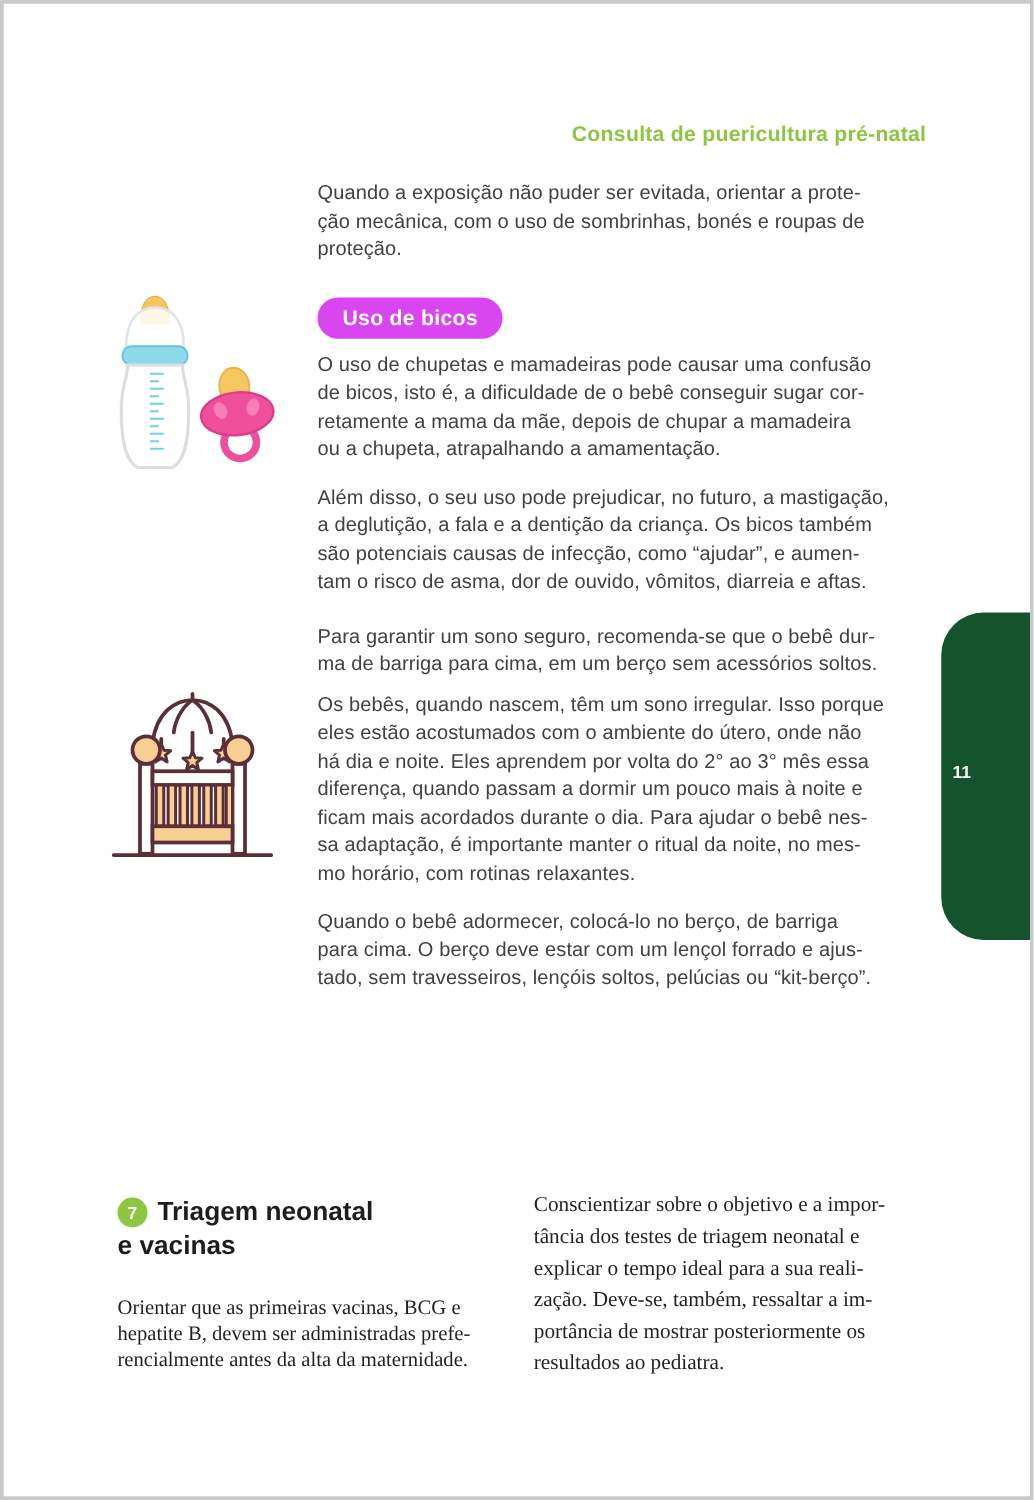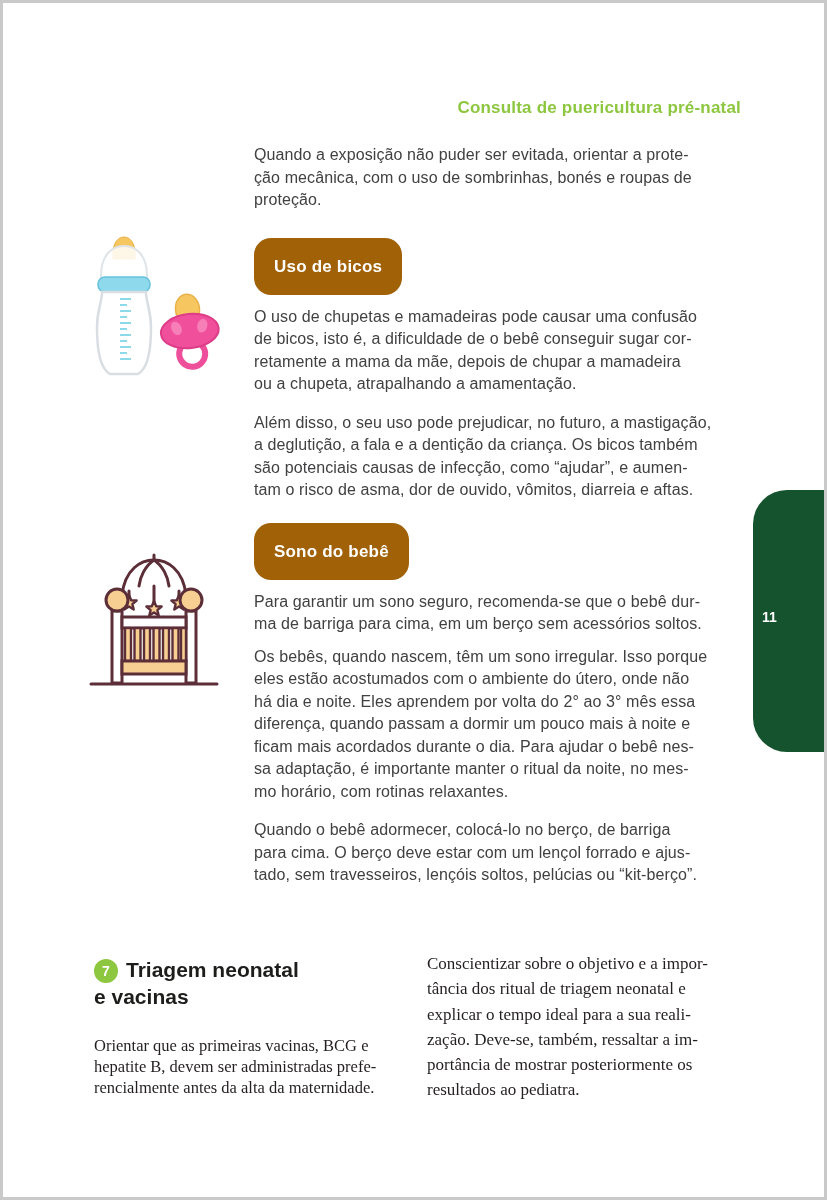--- a/index.html
+++ b/index.html
@@ -30,24 +30,24 @@
     letter-spacing:.1px;
   }
   .mb-26{margin-bottom:26px;}
   .mb-21{margin-bottom:21px;}
   .mb-16{margin-bottom:16px;}
   .mb-13{margin-bottom:13px;}
   .mb-11{margin-bottom:11px;}
   .mb-10{margin-bottom:10px;}
   .pill{
     display:inline-block;
-    background:#a16207;color:#ffffff;
+    background:#d946ef;color:#ffffff;
     font-size:17px;font-weight:bold;
     line-height:33px;height:33px;
-    padding:12px 20px;border-radius:17px;
+    padding:0 20px;border-radius:17px;
     letter-spacing:.2px;
   }
   
   .icon-wrap{position:absolute;}
   #icon-bottle{left:84px;top:228px;}
   #icon-crib{left:86px;top:550px;}
   
   .page-tab{
     position:absolute;
     left:750px;top:487px;
@@ -104,23 +104,20 @@
     </div>
     <p class="body mb-16">O uso de chupetas e mamadeiras pode causar uma confusão
 de bicos, isto é, a dificuldade de o bebê conseguir sugar cor-
 retamente a mama da mãe, depois de chupar a mamadeira
 ou a chupeta, atrapalhando a amamentação.</p>
     <p class="body mb-21">Além disso, o seu uso pode prejudicar, no futuro, a mastigação,
 a deglutição, a fala e a dentição da criança. Os bicos também
 são potenciais causas de infecção, como “ajudar”, e aumen-
 tam o risco de asma, dor de ouvido, vômitos, diarreia e aftas.</p>
 
-    <div class="mb-11">
-      <span class="pill">Sono do bebê</span>
-    </div>
     <p class="body mb-10">Para garantir um sono seguro, recomenda-se que o bebê dur-
 ma de barriga para cima, em um berço sem acessórios soltos.</p>
     <p class="body mb-16">Os bebês, quando nascem, têm um sono irregular. Isso porque
 eles estão acostumados com o ambiente do útero, onde não
 há dia e noite. Eles aprendem por volta do 2° ao 3° mês essa
 diferença, quando passam a dormir um pouco mais à noite e
 ficam mais acordados durante o dia. Para ajudar o bebê nes-
 sa adaptação, é importante manter o ritual da noite, no mes-
 mo horário, com rotinas relaxantes.</p>
     <p class="body">Quando o bebê adormecer, colocá-lo no berço, de barriga
@@ -210,20 +207,20 @@
   <div class="topic-left">
     <div class="topic-heading"><span class="num-badge">7</span><span>Triagem neonatal
 e vacinas</span></div>
     <p class="serif-text">Orientar que as primeiras vacinas, BCG e
 hepatite B, devem ser administradas prefe-
 rencialmente antes da alta da maternidade.</p>
   </div>
 
   <div class="topic-right">
     <p class="serif-text"><span>Conscientizar sobre o objetivo e a impor-
-tância dos ritual de </span><b>triagem neonatal</b><span> e
+tância dos testes de </span><b>triagem neonatal</b><span> e
 explicar o tempo ideal para a sua reali-
 zação. Deve-se, também, ressaltar a im-
 portância de mostrar posteriormente os
 resultados ao pediatra.</span></p>
   </div>
 
 </div>
 
 </body></html>

